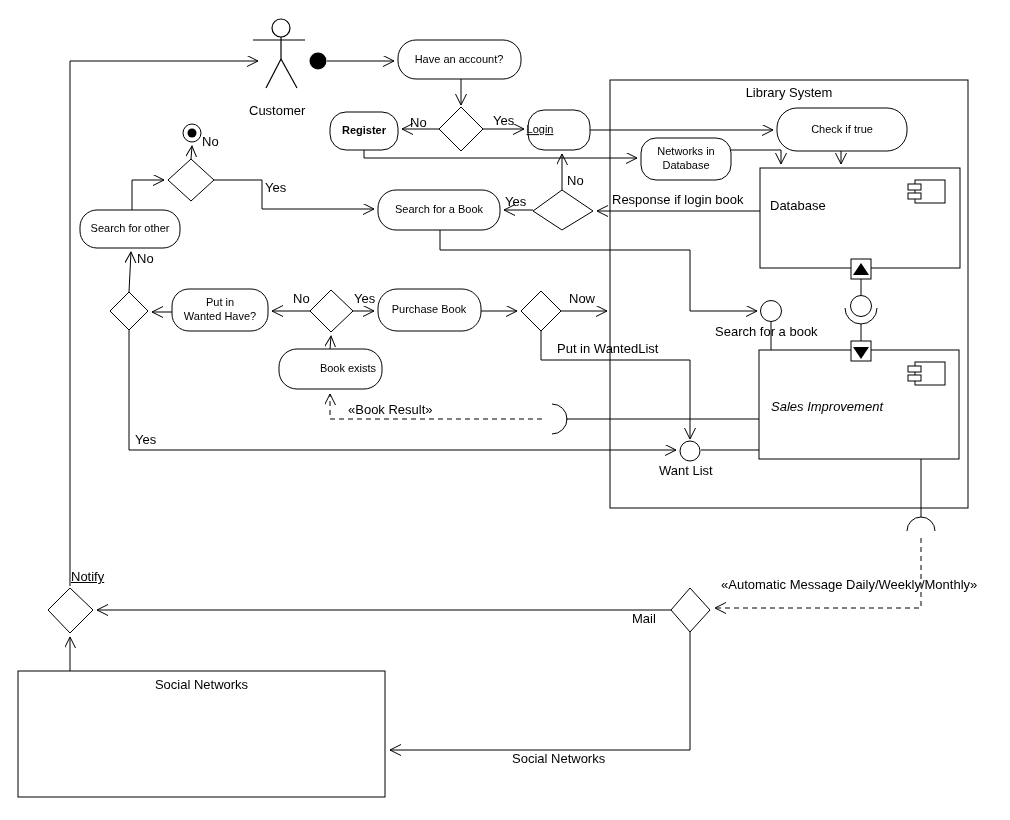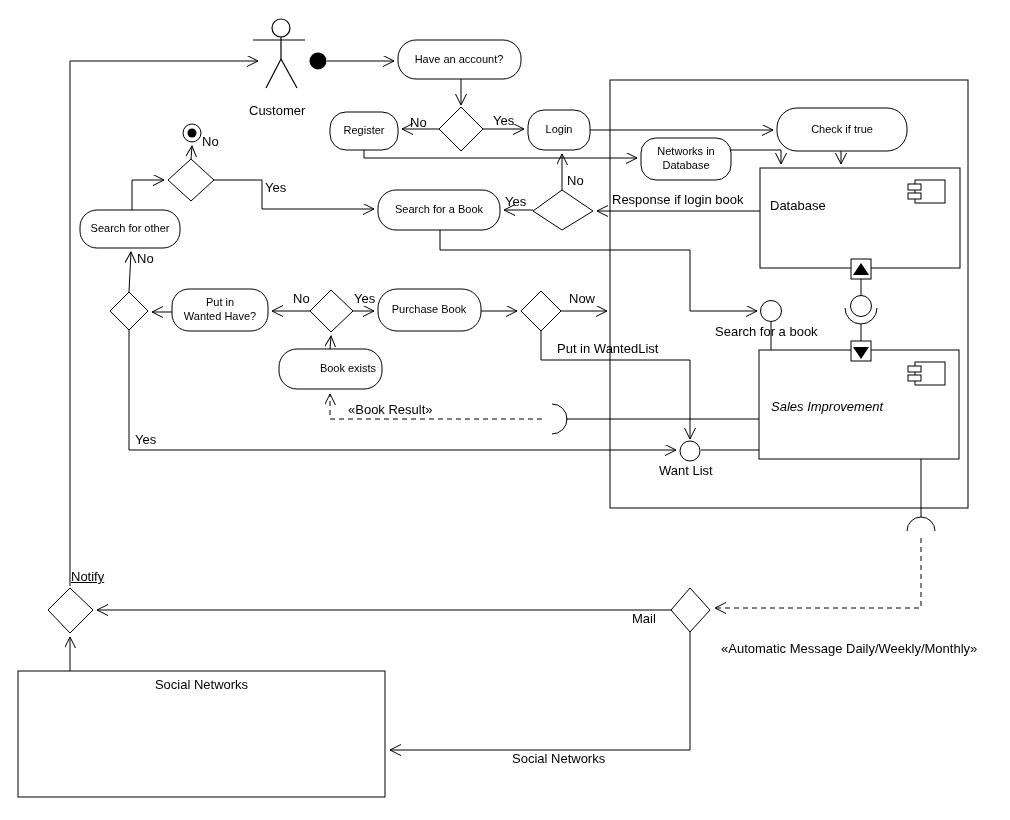--- a/index.html
+++ b/index.html
@@ -127,25 +127,26 @@
     <rect x="908" y="184" width="13" height="6"></rect>
     <rect x="908" y="193" width="13" height="6"></rect>
   </g>
   <g fill="#fff" stroke="#000" stroke-width="1">
     <rect x="915" y="362" width="30" height="23"></rect>
     <rect x="908" y="366" width="13" height="6"></rect>
     <rect x="908" y="375" width="13" height="6"></rect>
   </g>
 </svg>
 
+<div class="title" style="left:610px;top:85px;width:358px;">Library System</div>
 <div class="title" style="left:18px;top:677px;width:367px;">Social Networks</div>
 
 <div class="clbl" style="left:459px;top:60px;">Have an account?</div>
-<div class="clbl" style="left:364px;top:131px;">Register</div>
-<div class="clbl" style="left:559px;top:130px;">Login</div>
+<div class="clbl" style="left:364px;top:131px;font-weight:bold;">Register</div>
+<div class="clbl" style="left:540px;top:130px;text-decoration:underline;">Login</div>
 <div class="clbl" style="left:842px;top:130px;">Check if true</div>
 <div class="clbl" style="left:686px;top:159px;">
   <div>Networks in</div>
   <div>Database</div>
 </div>
 <div class="clbl" style="left:439px;top:210px;">Search for a Book</div>
 <div class="clbl" style="left:130px;top:229px;">Search for other</div>
 <div class="clbl" style="left:220px;top:310px;">
   <div>Put in</div>
   <div>Wanted Have?</div>
@@ -168,18 +169,18 @@
 <div class="lbl" style="left:612px;top:193px;">Response if login book</div>
 <div class="lbl" style="left:202px;top:135px;">No</div>
 <div class="lbl" style="left:265px;top:181px;">Yes</div>
 <div class="lbl" style="left:137px;top:252px;">No</div>
 <div class="lbl" style="left:135px;top:433px;">Yes</div>
 <div class="lbl" style="left:293px;top:292px;">No</div>
 <div class="lbl" style="left:354px;top:292px;">Yes</div>
 <div class="lbl" style="left:569px;top:292px;">Now</div>
 <div class="lbl" style="left:557px;top:342px;">Put in WantedList</div>
 <div class="lbl" style="left:348px;top:403px;">«Book Result»</div>
-<div class="lbl" style="left:721px;top:642px;">«Automatic Message Daily/Weekly/Monthly»</div>
+<div class="lbl" style="left:721px;top:578px;">«Automatic Message Daily/Weekly/Monthly»</div>
 <div class="lbl" style="left:632px;top:612px;">Mail</div>
 <div class="lbl" style="left:71px;top:570px;text-decoration:underline;">Notify</div>
 <div class="lbl" style="left:512px;top:752px;">Social Networks</div>
 
 </div>
 
 </body></html>

